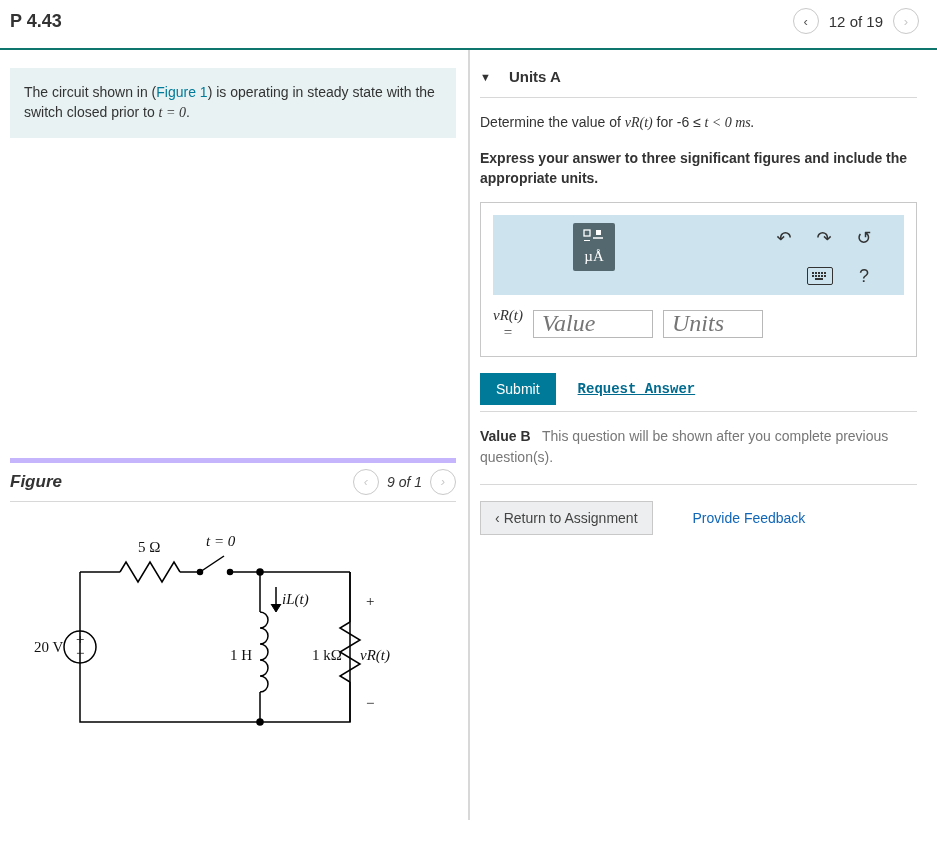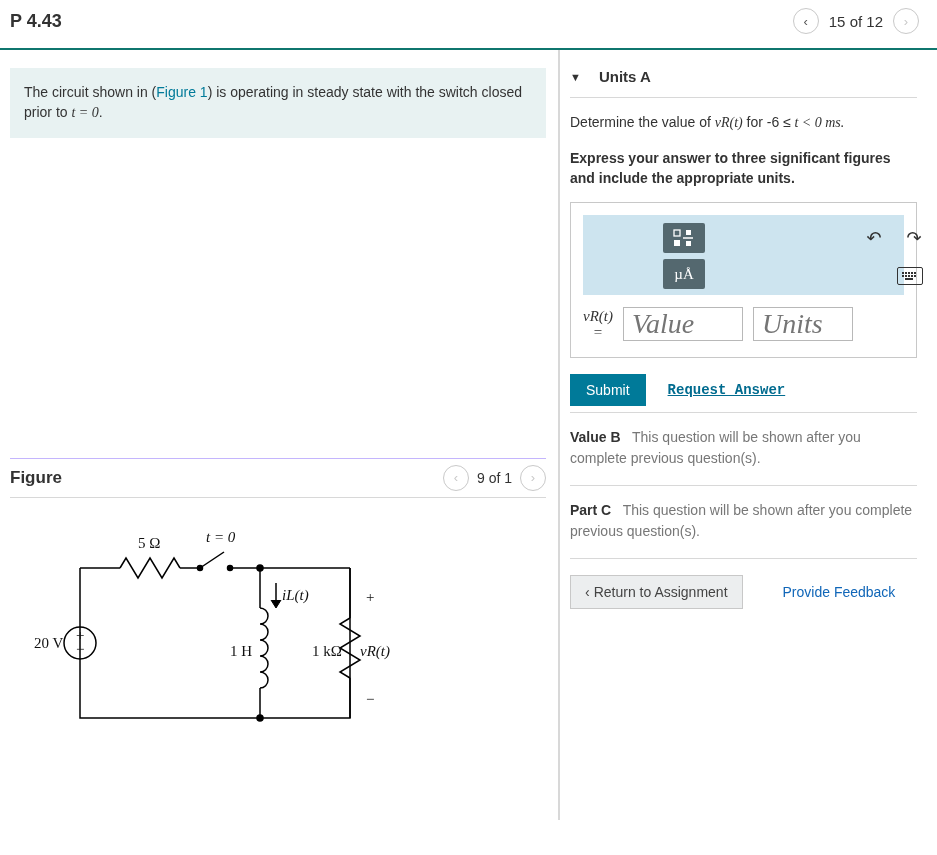--- a/index.html
+++ b/index.html
@@ -44,21 +44,21 @@
     font-size: 13px;
     line-height: 1;
   }
   .circle-btn.disabled { color: #c9c9c9; cursor: default; }
   .main {
     display: flex;
     min-height: 770px;
   }
   .left-col, .right-col { padding: 18px 12px 0 10px; }
   .left-col {
-    width: 560px;
+    width: 470px;
     border-right: 2px solid #d8d8d8;
   }
   .right-col {
     flex: 1;
     padding-right: 20px;
   }
   .prompt-box {
     background: #e8f2f2;
     padding: 14px 14px;
     font-size: 14px;
@@ -66,22 +66,23 @@
     color: #333;
     margin-bottom: 20px;
   }
   .prompt-box .link { color: #007a99; }
   .figure-header {
     display: flex;
     justify-content: space-between;
     align-items: center;
     margin-top: 320px;
     padding: 6px 0;
-    border-top: 1px solid #c4b5fd;
+    border-top: 5px solid #c4b5fd;
     border-bottom: 1px solid #d8d8d8;
+    font-style: italic;
   }
   .figure-title { font-size: 17px; font-weight: bold; }
   .fig-nav { display: flex; align-items: center; gap: 8px; font-size: 14px; }
   .figure-body { padding: 30px 10px; }
   .circuit-svg { width: 380px; height: 220px; }
   .circuit-svg text { font-family: 'Times New Roman', serif; font-size: 15px; fill: #111; }
 
   .part-header {
     display:flex; align-items:center; gap:18px;
     padding-bottom:12px; border-bottom:1px solid #d8d8d8; margin-bottom:14px;
@@ -100,21 +101,21 @@
     position:absolute; background:#54686f; width:42px; height:30px;
     display:flex; align-items:center; justify-content:center; color:#fff;
     border-radius:2px; cursor:pointer;
   }
   .tool-btn.light { background:transparent; color:#333; font-size:18px; }
   .tool-kbd { width:26px; height:18px; border:1px solid #333; border-radius:2px;
     display:flex; align-items:center; justify-content:center; }
   .inputs-row { display:flex; align-items:center; gap:10px; }
   .vr-label { font-family:'Times New Roman',serif; font-size:15px; text-align:center; line-height:1.1; }
   .val-input, .unit-input {
-    border:1px solid #b8b8b8; height:34px; font-size:28px;
+    border:1px solid #b8b8b8; height:28px; font-size:24px;
     font-family:'Times New Roman', serif; font-style:italic; color:#9a9a9a;
     padding:0 8px; background:#fff;
   }
   .val-input { width:120px; }
   .unit-input { width:100px; }
   .submit-row { display:flex; align-items:center; gap:22px; margin:16px 0 6px; }
   .btn-primary {
     background:#007a99; color:#fff; border:none; padding:8px 16px;
     font-size:14px; cursor:pointer;
   }
@@ -138,21 +139,21 @@
   .frac-icon svg { display:block; }
   .muA { font-family:'Times New Roman',serif; font-size:15px; color:#fff; }
 </style>
 </head>
 <body>
 
 <div class="top-bar">
   <div class="q-title">P 4.43</div>
   <div class="nav-group">
     <span class="circle-btn">‹</span>
-    <span>15 of 12</span>
+    <span>12 of 19</span>
     <span class="circle-btn disabled">›</span>
   </div>
 </div>
 
 <div class="main">
 
   <div class="left-col">
     <div class="prompt-box">
       <span>The circuit shown in (</span><span class="link">Figure 1</span><span>) is operating in steady state with the switch closed prior to </span><span style="font-style:italic;font-family:'Times New Roman',serif">t = 0</span><span>.</span>
     </div>
@@ -241,21 +242,21 @@
               <rect x="13" y="1" width="5" height="5" fill="#fff"></rect>
               <rect x="13" y="12" width="5" height="5" fill="#fff"></rect>
             </svg>
           </span>
         </div>
 
         <div class="tool-btn light" style="left:270px; top:8px;">↶</div>
         <div class="tool-btn light" style="left:310px; top:8px;">↷</div>
         <div class="tool-btn light" style="left:350px; top:8px;">↺</div>
 
-        <div class="tool-btn" style="left:80px; top:44px;">
+        <div class="tool-btn" style="left:80px; top:26px;">
           <span class="muA">µÅ</span>
         </div>
 
         <div class="tool-btn light" style="left:306px; top:46px;">
           <span class="tool-kbd">
             <svg width="18" height="10" viewBox="0 0 18 10">
                 <g fill="#333">
               <rect x="1" y="1" width="2" height="2"></rect>
                   <rect x="4" y="1" width="2" height="2"></rect>
                   <rect x="7" y="1" width="2" height="2"></rect>
@@ -288,25 +289,20 @@
       <button class="btn-primary">Submit</button>
       <span class="link-action">Request Answer</span>
     </div>
 
     <div class="part-locked">
       <span class="pl-title">Value B</span>
       <span> &nbsp;</span>
       <span class="pl-msg">This question will be shown after you complete previous question(s).</span>
     </div>
 
-    <div class="part-locked">
-      <span class="pl-title">Part C</span>
-      <span> &nbsp;</span>
-      <span class="pl-msg">This question will be shown after you complete previous question(s).</span>
-    </div>
 
     <div class="footer-row">
       <button class="btn-sec">
         <span>‹</span>
         <span>Return to Assignment</span>
       </button>
       <span class="prov-link">Provide Feedback</span>
     </div>
 
   </div>

